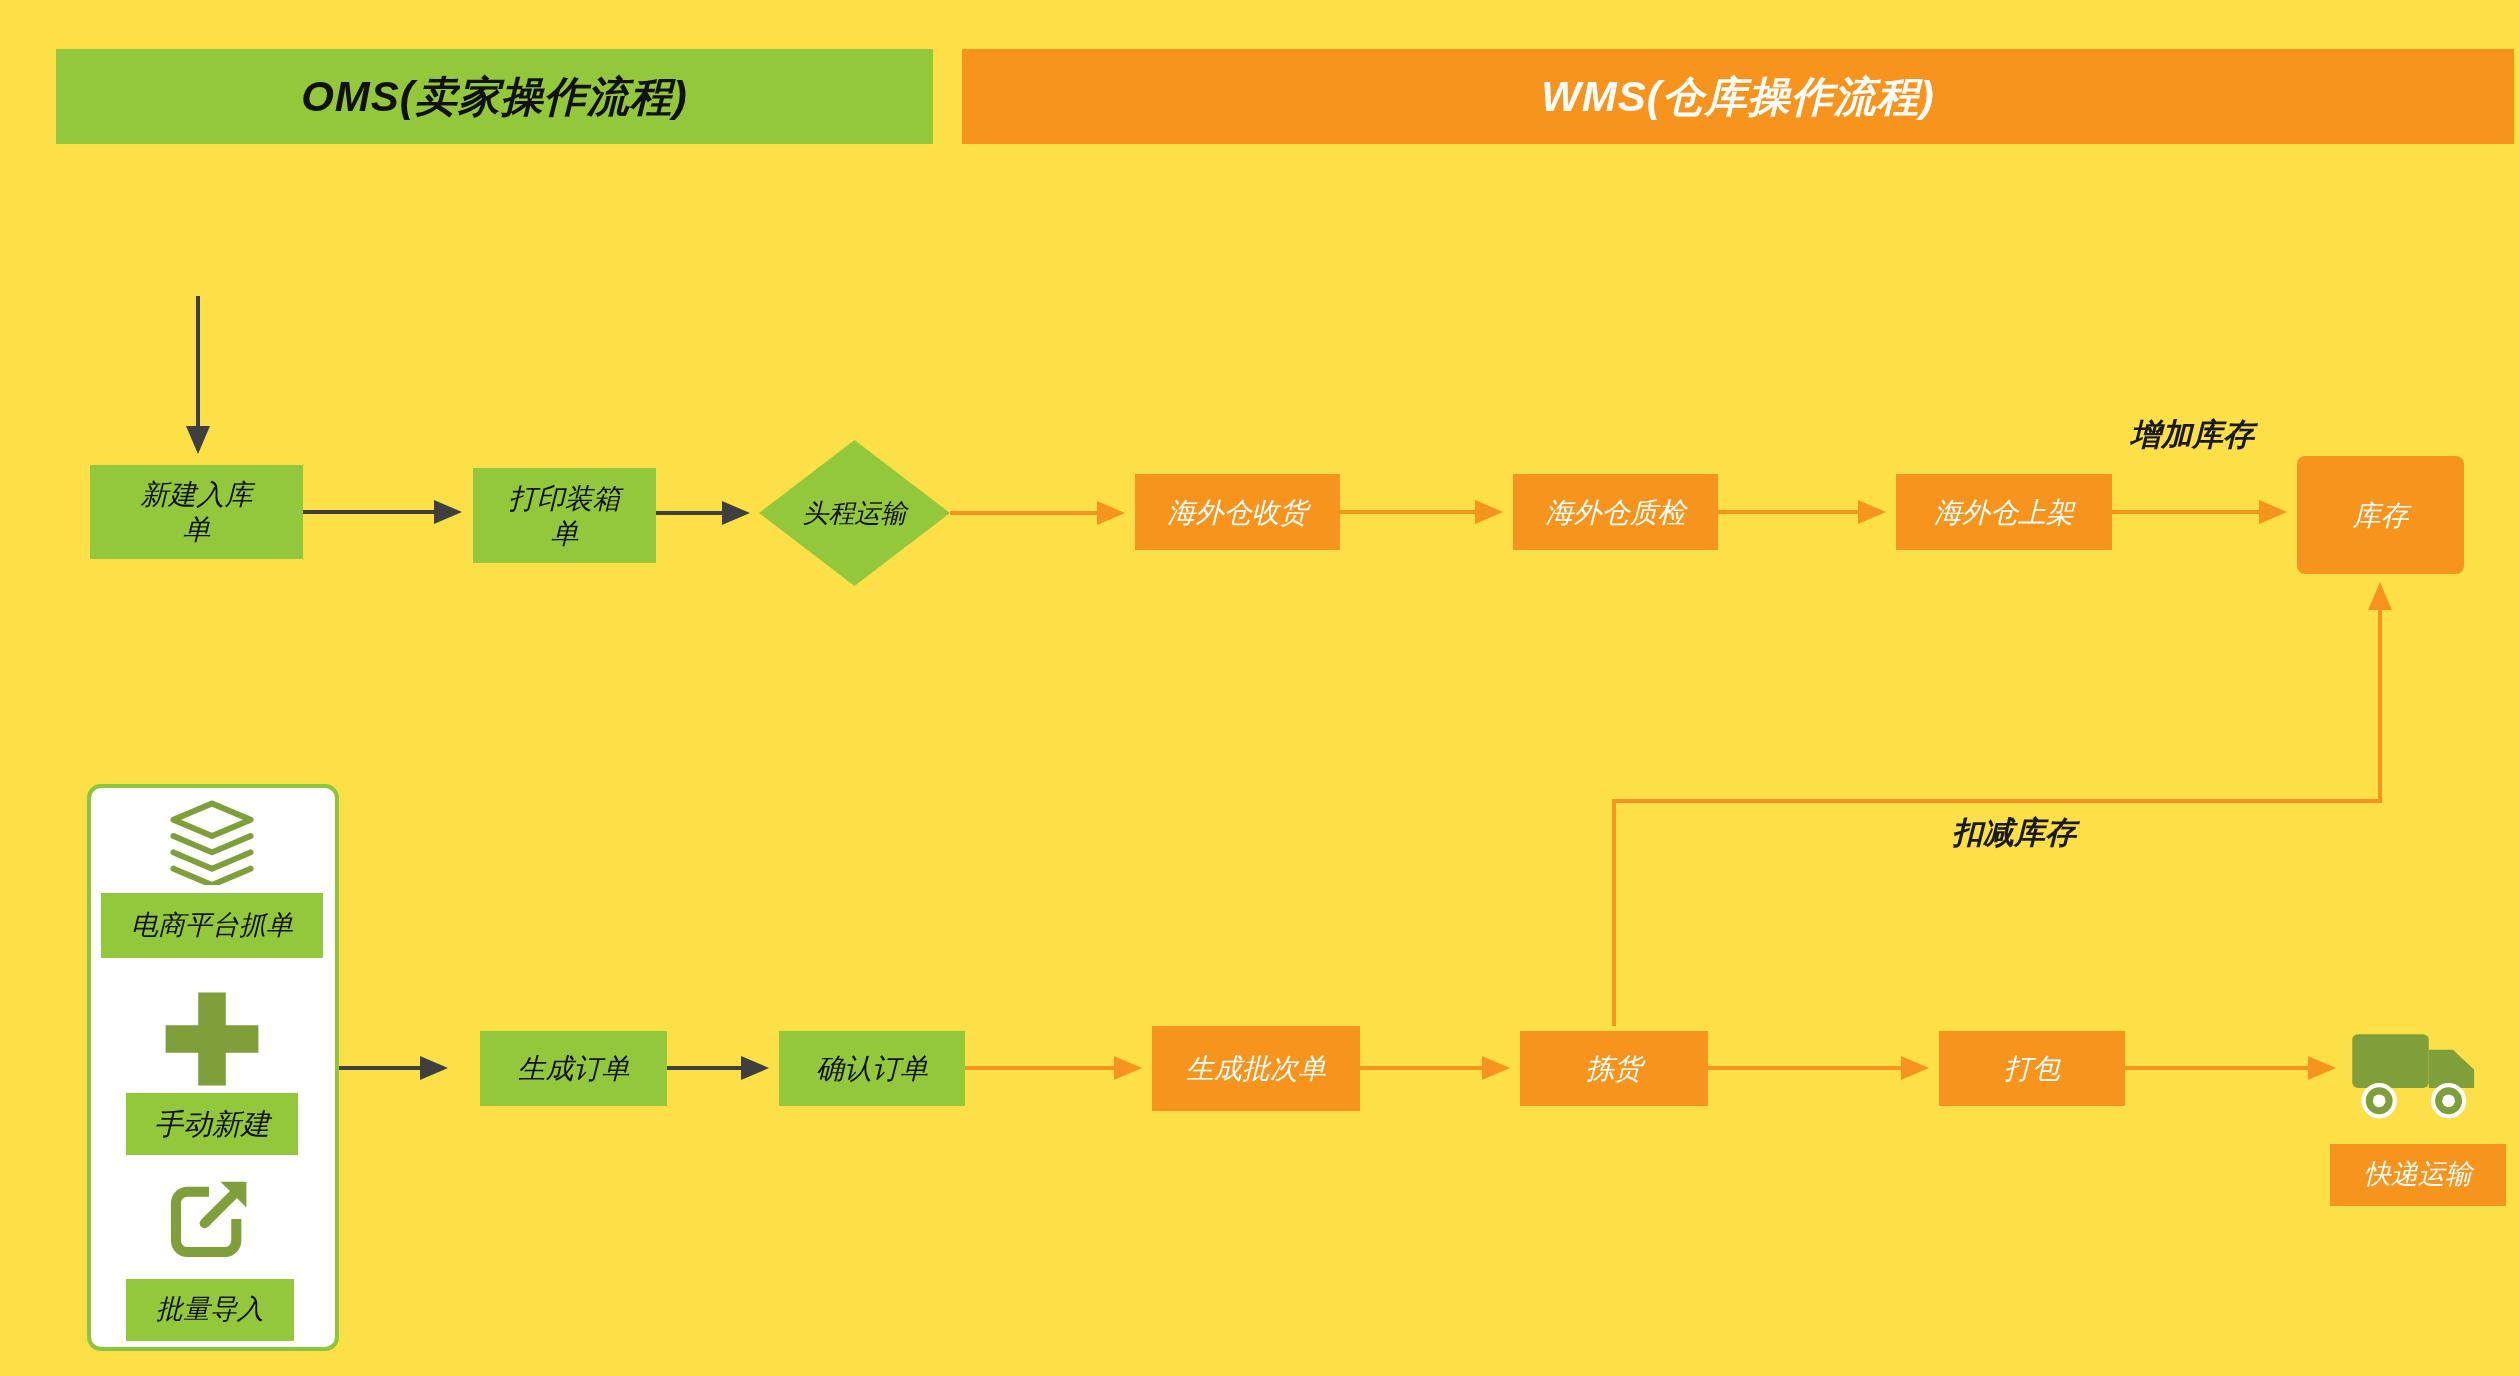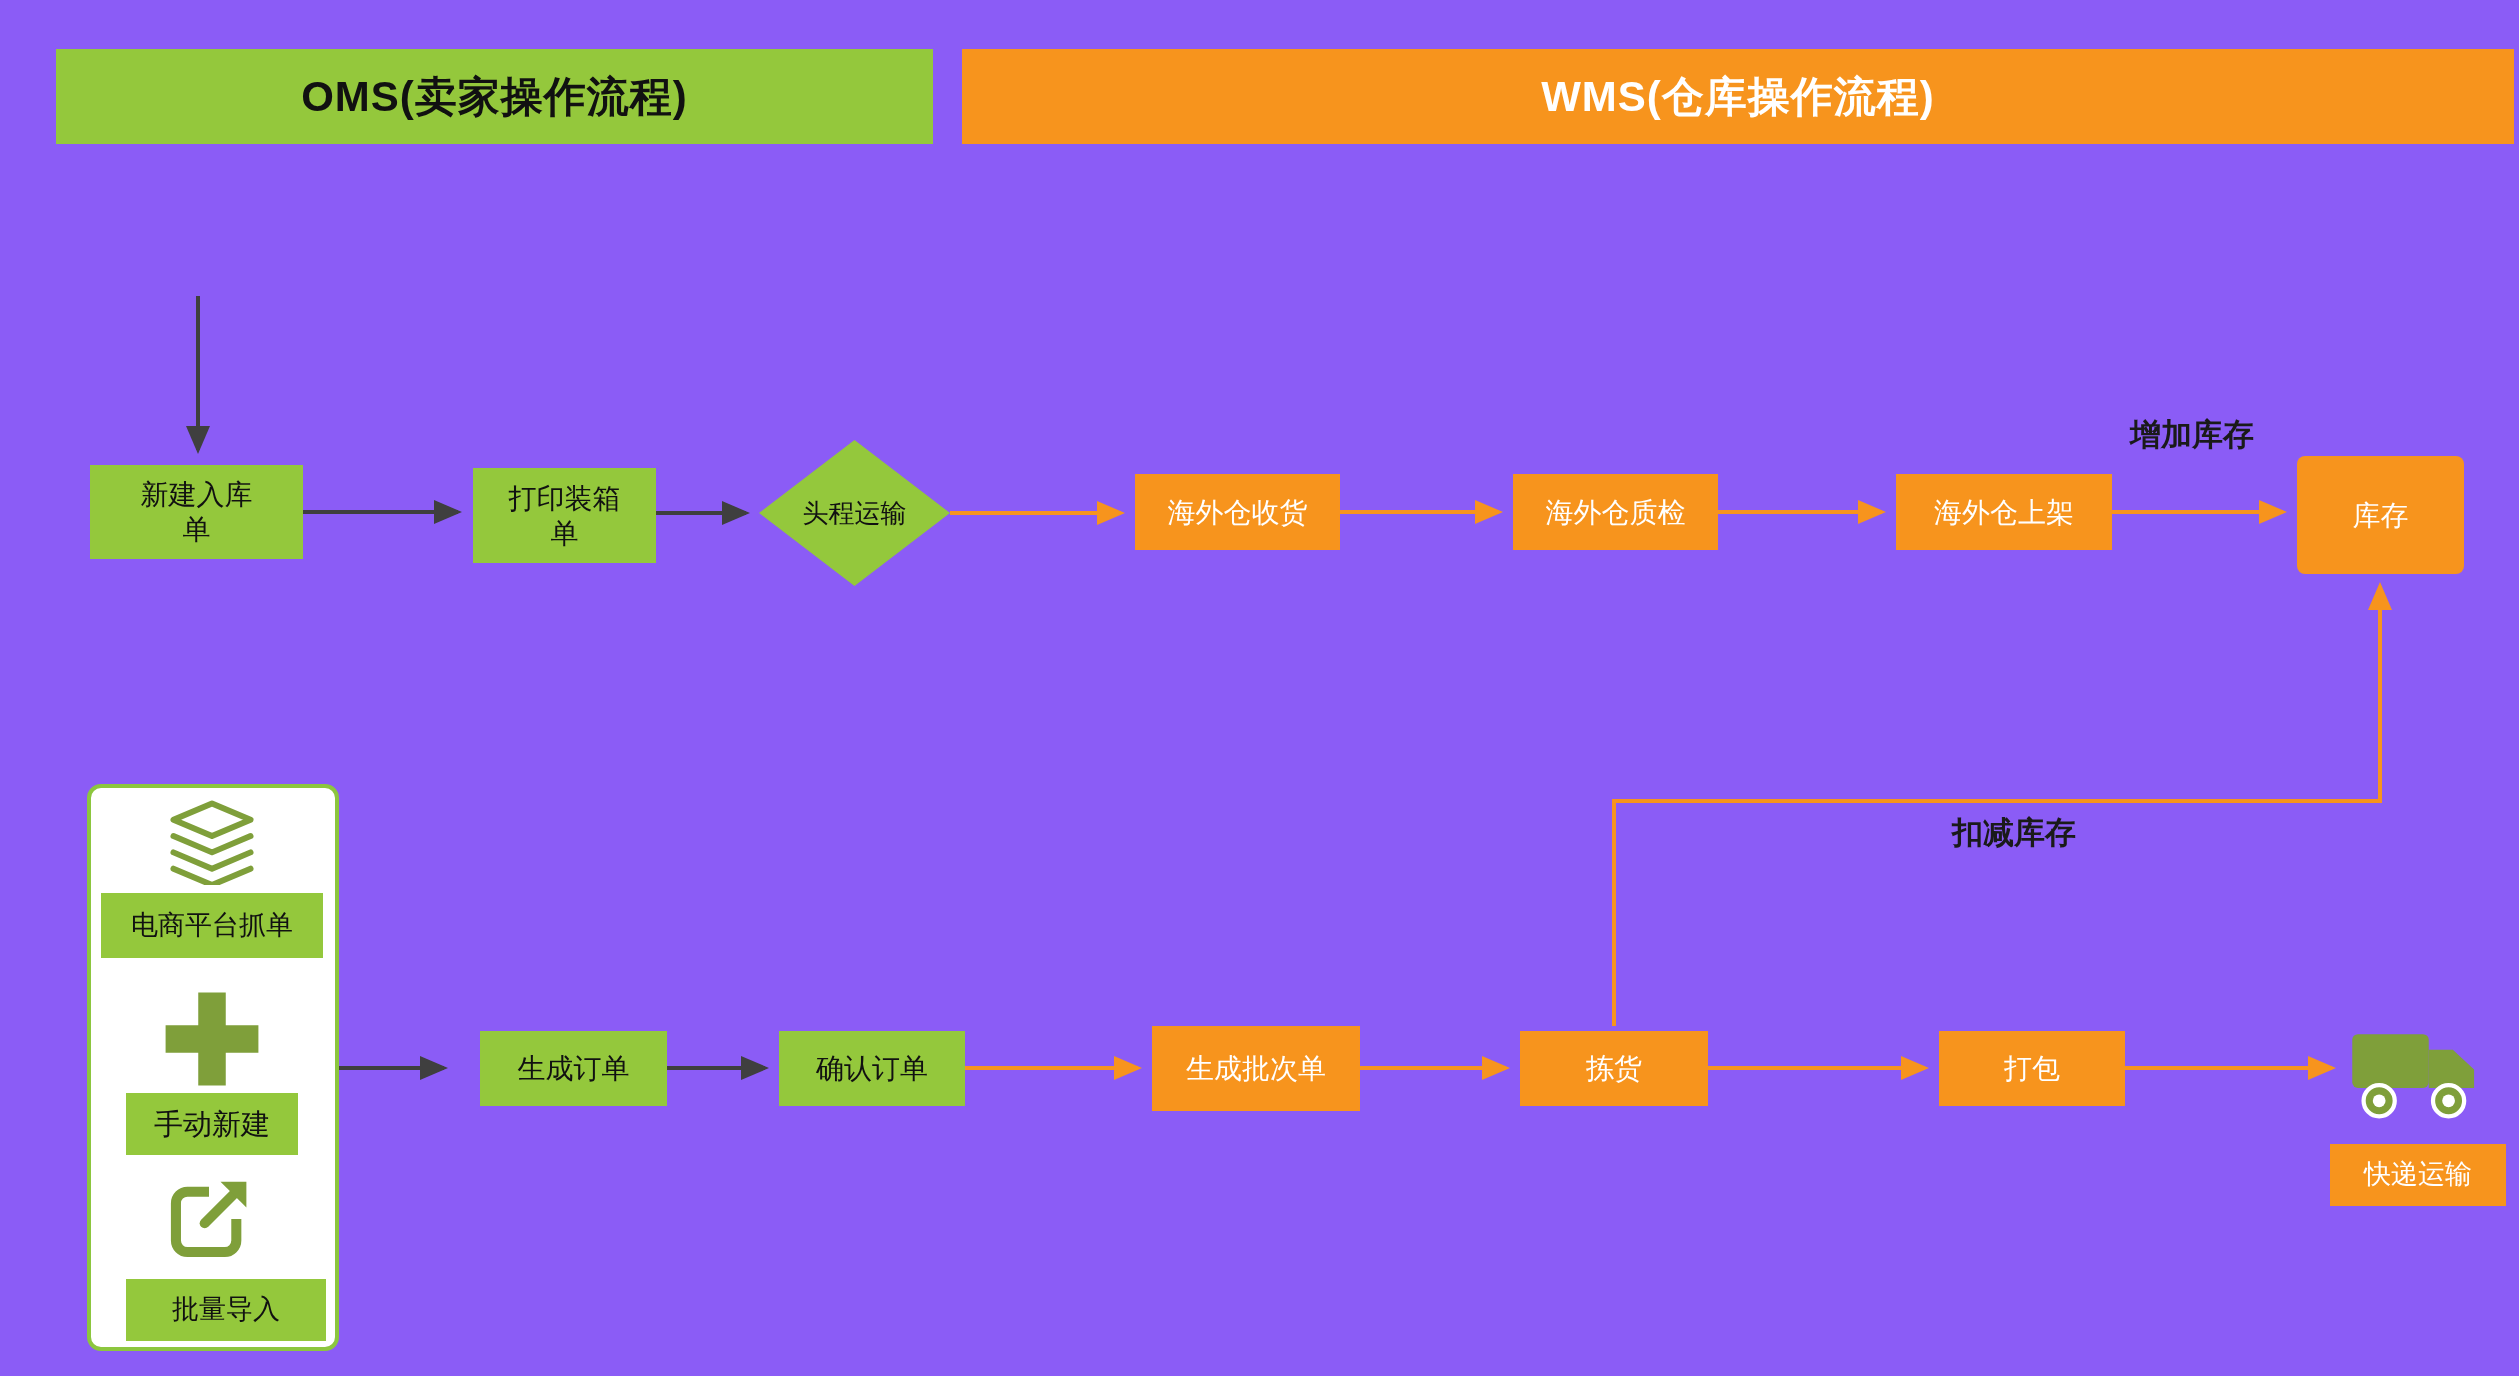--- a/index.html
+++ b/index.html
@@ -1,17 +1,17 @@
 <!DOCTYPE html>
 <html><head>
 <meta charset="utf-8">
 <style>
   html,body{margin:0;padding:0;background:#ffffff;}
   body{font-family:"Liberation Sans","DejaVu Sans",sans-serif;}
-  #canvas{position:relative;width:2519px;height:1376px;background:#8b5cf6;overflow:hidden;}
+  #canvas{position:relative;width:2519px;height:1376px;background:#fde047;overflow:hidden;font-style:italic;}
 
   .band{position:absolute;display:flex;align-items:center;justify-content:center;
         font-weight:bold;font-size:42px;letter-spacing:1px;}
   .band.green{background:#94c83c;color:#111;}
   .band.orange{background:#f7941d;color:#fff;}
 
   .node{position:absolute;display:flex;align-items:center;justify-content:center;
         text-align:center;font-size:28px;line-height:1.25;box-sizing:border-box;}
   .node.green{background:#94c83c;color:#111;}
   .node.orange{background:#f7941d;color:#fff;}
@@ -107,21 +107,21 @@
   <div class="node green" style="left:126px;top:1093px;width:172px;height:62px;font-size:29px;">手动新建</div>
 
   <div class="icon" style="left:159px;top:1172px;width:100px;height:94px;">
     <svg width="96" height="92" viewBox="0 0 64 64">
       <path d="M32 13 H17 a8 8 0 0 0 -8 8 v26 a8 8 0 0 0 8 8 h26 a8 8 0 0 0 8 -8 V32" fill="none" stroke="#7f9f3a" stroke-width="7"></path>
       <path d="M29 35 L49 15" fill="none" stroke="#7f9f3a" stroke-width="7" stroke-linecap="round"></path>
       <path d="M40 6 H58 V24 Z" fill="#7f9f3a"></path>
     </svg>
   </div>
 
-  <div class="node green" style="left:126px;top:1279px;width:200px;height:62px;font-size:27px;">批量导入</div>
+  <div class="node green" style="left:126px;top:1279px;width:168px;height:62px;font-size:27px;">批量导入</div>
 
   <div class="node green" style="left:458px;top:1031px;width:187px;height:75px;margin-left:22px;">生成订单</div>
 
   <div class="node green" style="left:779px;top:1031px;width:186px;height:75px;text-align:right;">确认订单</div>
 
   <div class="node orange" style="left:1520px;top:1031px;width:188px;height:75px;">拣货</div>
 
   <div class="node orange" style="left:1152px;top:1026px;width:208px;height:85px;">生成批次单</div>
 
   <div class="node orange" style="left:1939px;top:1031px;width:186px;height:75px;">打包</div>

